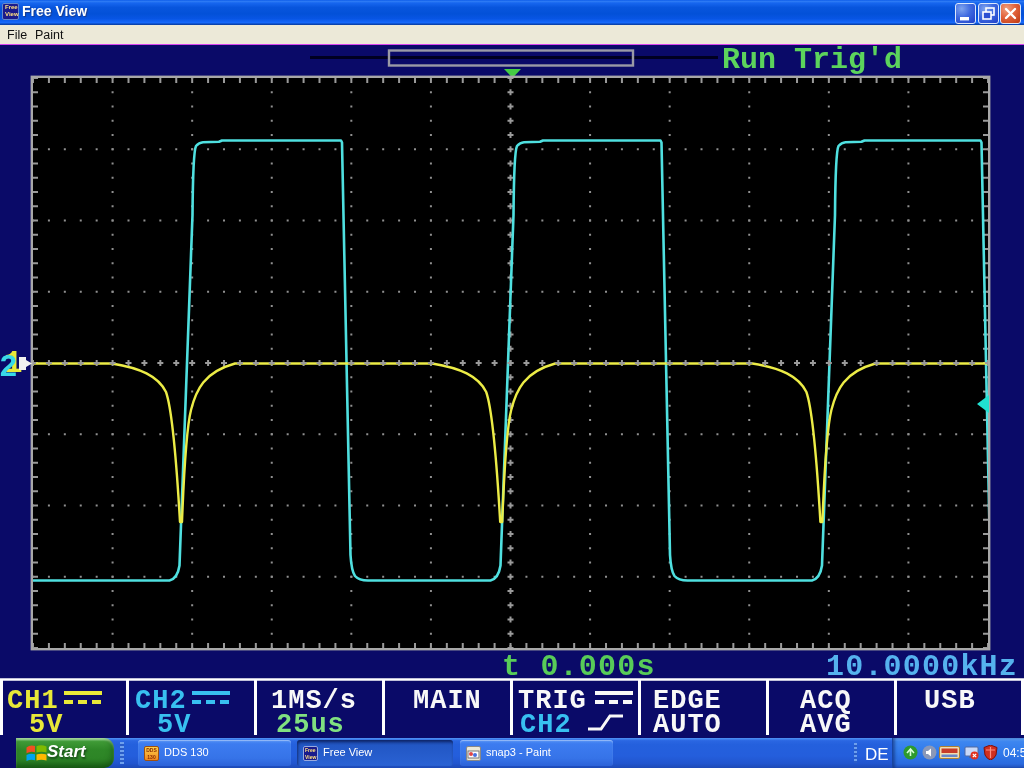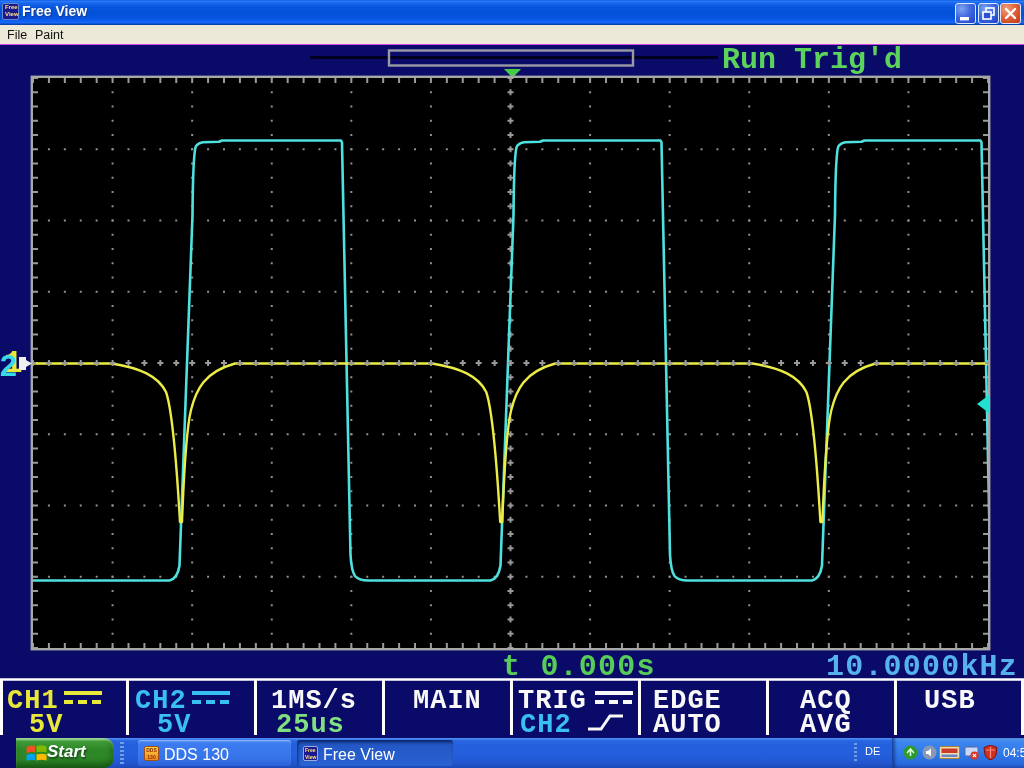--- a/index.html
+++ b/index.html
@@ -15,27 +15,27 @@
 .taskbar{position:absolute;left:16px;top:738px;width:1024px;height:30px;z-index:10;
  background:linear-gradient(180deg,#5094f6 0%,#2a66e2 9%,#2460dd 22%,#245edc 60%,#2155ce 85%,#1d49b5 100%)}
 .start{position:absolute;left:0;top:0;width:98px;height:30px;border-radius:0 10px 10px 0;
  background:linear-gradient(180deg,#7fd077 0%,#3f9a36 12%,#2f8828 38%,#2d8526 70%,#1e6b1a 100%);
  box-shadow:inset -2px -3px 6px rgba(0,40,0,.35), inset 0 2px 2px rgba(255,255,255,.35)}
 .start b{position:absolute;left:31px;top:4px;font-size:17px;font-style:italic;color:#fff;text-shadow:1px 2px 2px #1a4a1a}
 .qsep{position:absolute;left:104px;top:4px;width:4px;height:22px;
  background:repeating-linear-gradient(180deg,#6ea0ee 0 2px,#2a5cc8 2px 4px)}
 .tbtn{position:absolute;top:2px;height:26px;border-radius:3px;background:linear-gradient(180deg,#5291f5 0%,#3d7cf0 15%,#3673e8 70%,#2c62d8 100%);box-shadow:inset 0 1px 1px rgba(255,255,255,.4)}
 .tbtn.pressed{background:linear-gradient(180deg,#1b47ae 0%,#2257c4 20%,#2a62d4 100%);box-shadow:inset 1px 2px 3px rgba(0,0,30,.5)}
-.tbtn span{position:absolute;left:26px;top:6px;font-size:16px;color:#fff;white-space:nowrap}
+.tbtn span{position:absolute;left:26px;top:6px;font-size:11px;color:#fff;white-space:nowrap}
 .ticn{position:absolute;left:6px;top:6px;width:15px;height:15px;border-radius:2px}
 .tray{position:absolute;left:876px;top:0;width:148px;height:30px;
  background:linear-gradient(180deg,#64a6f8 0%,#3d86f0 12%,#3079ea 50%,#2a6adf 85%,#2456c4 100%);
  border-left:1px solid #1845a0;box-shadow:inset 2px 0 3px rgba(10,30,90,.5)}
 .clock{position:absolute;right:7px;top:8px;font-size:12px;color:#fff}
-.de{position:absolute;left:849px;top:7px;font-size:11px;color:#fff}
+.de{position:absolute;left:849px;top:7px;font-size:17px;color:#fff}
 .desep{position:absolute;left:838px;top:5px;width:3px;height:20px;background:repeating-linear-gradient(180deg,#6ea0ee 0 2px,#2a5cc8 2px 4px)}
 .trico{position:absolute;top:7px;width:15px;height:15px}
 </style></head>
 <body>
 <div class="titlebar">
  <div class="ticon">
       <i>Free<br>View</i>
     </div>
  <div class="ttext">Free View</div>
  <div class="wbtn bblue" style="left:955px"><svg width="19" height="19">
@@ -147,20 +147,28 @@
     </div>
  <div class="qsep"></div>
  <div class="tbtn" style="left:122px;width:153px">
    <div class="ticn" style="background:linear-gradient(#ffd24a,#f08820);border:1px solid #a05010;font-size:5px;font-weight:bold;color:#8a2c00;text-align:center;line-height:7px">DDS<br>130</div>
    <span>DDS 130</span>
     </div>
  <div class="tbtn pressed" style="left:281px;width:156px">
    <div class="ticn" style="background:#1a1a8c;border:1px solid #99aade;font-size:5px;font-weight:bold;color:#ffe080;line-height:7px;padding-left:1px">Free<br>View</div>
    <span>Free View</span>
     </div>
+ <div class="tbtn" style="left:444px;width:153px">
+   <div class="ticn" style="background:#ece9d8;border:1px solid #888"><svg width="13" height="13">
+          <rect x="1" y="3" width="11" height="7" fill="#fff" stroke="#777" stroke-width="1"></rect>
+          <circle cx="4" cy="6" r="2" fill="#e04848"></circle>
+          <circle cx="8" cy="7" r="2" fill="#4870e0"></circle>
+        </svg></div>
+   <span>snap3 - Paint</span>
+    </div>
  <div class="desep"></div>
     <div class="de">DE</div>
  <div class="tray">
    <svg class="trico" style="left:10px" viewBox="0 0 15 15">
         <circle cx="7.5" cy="7.5" r="7" fill="#2d9a2d"></circle>
         <path d="M4 8 L7.5 4 L11 8 M7.5 4 L7.5 11" stroke="#d8ffd8" stroke-width="1.6" fill="none"></path>
       </svg>
    <svg class="trico" style="left:29px" viewBox="0 0 15 15">
         <circle cx="7.5" cy="7.5" r="7" fill="#8a98b8"></circle>
         <path d="M4 6 L6 6 L9 3.5 L9 11.5 L6 9 L4 9 Z" fill="#fff"></path>

